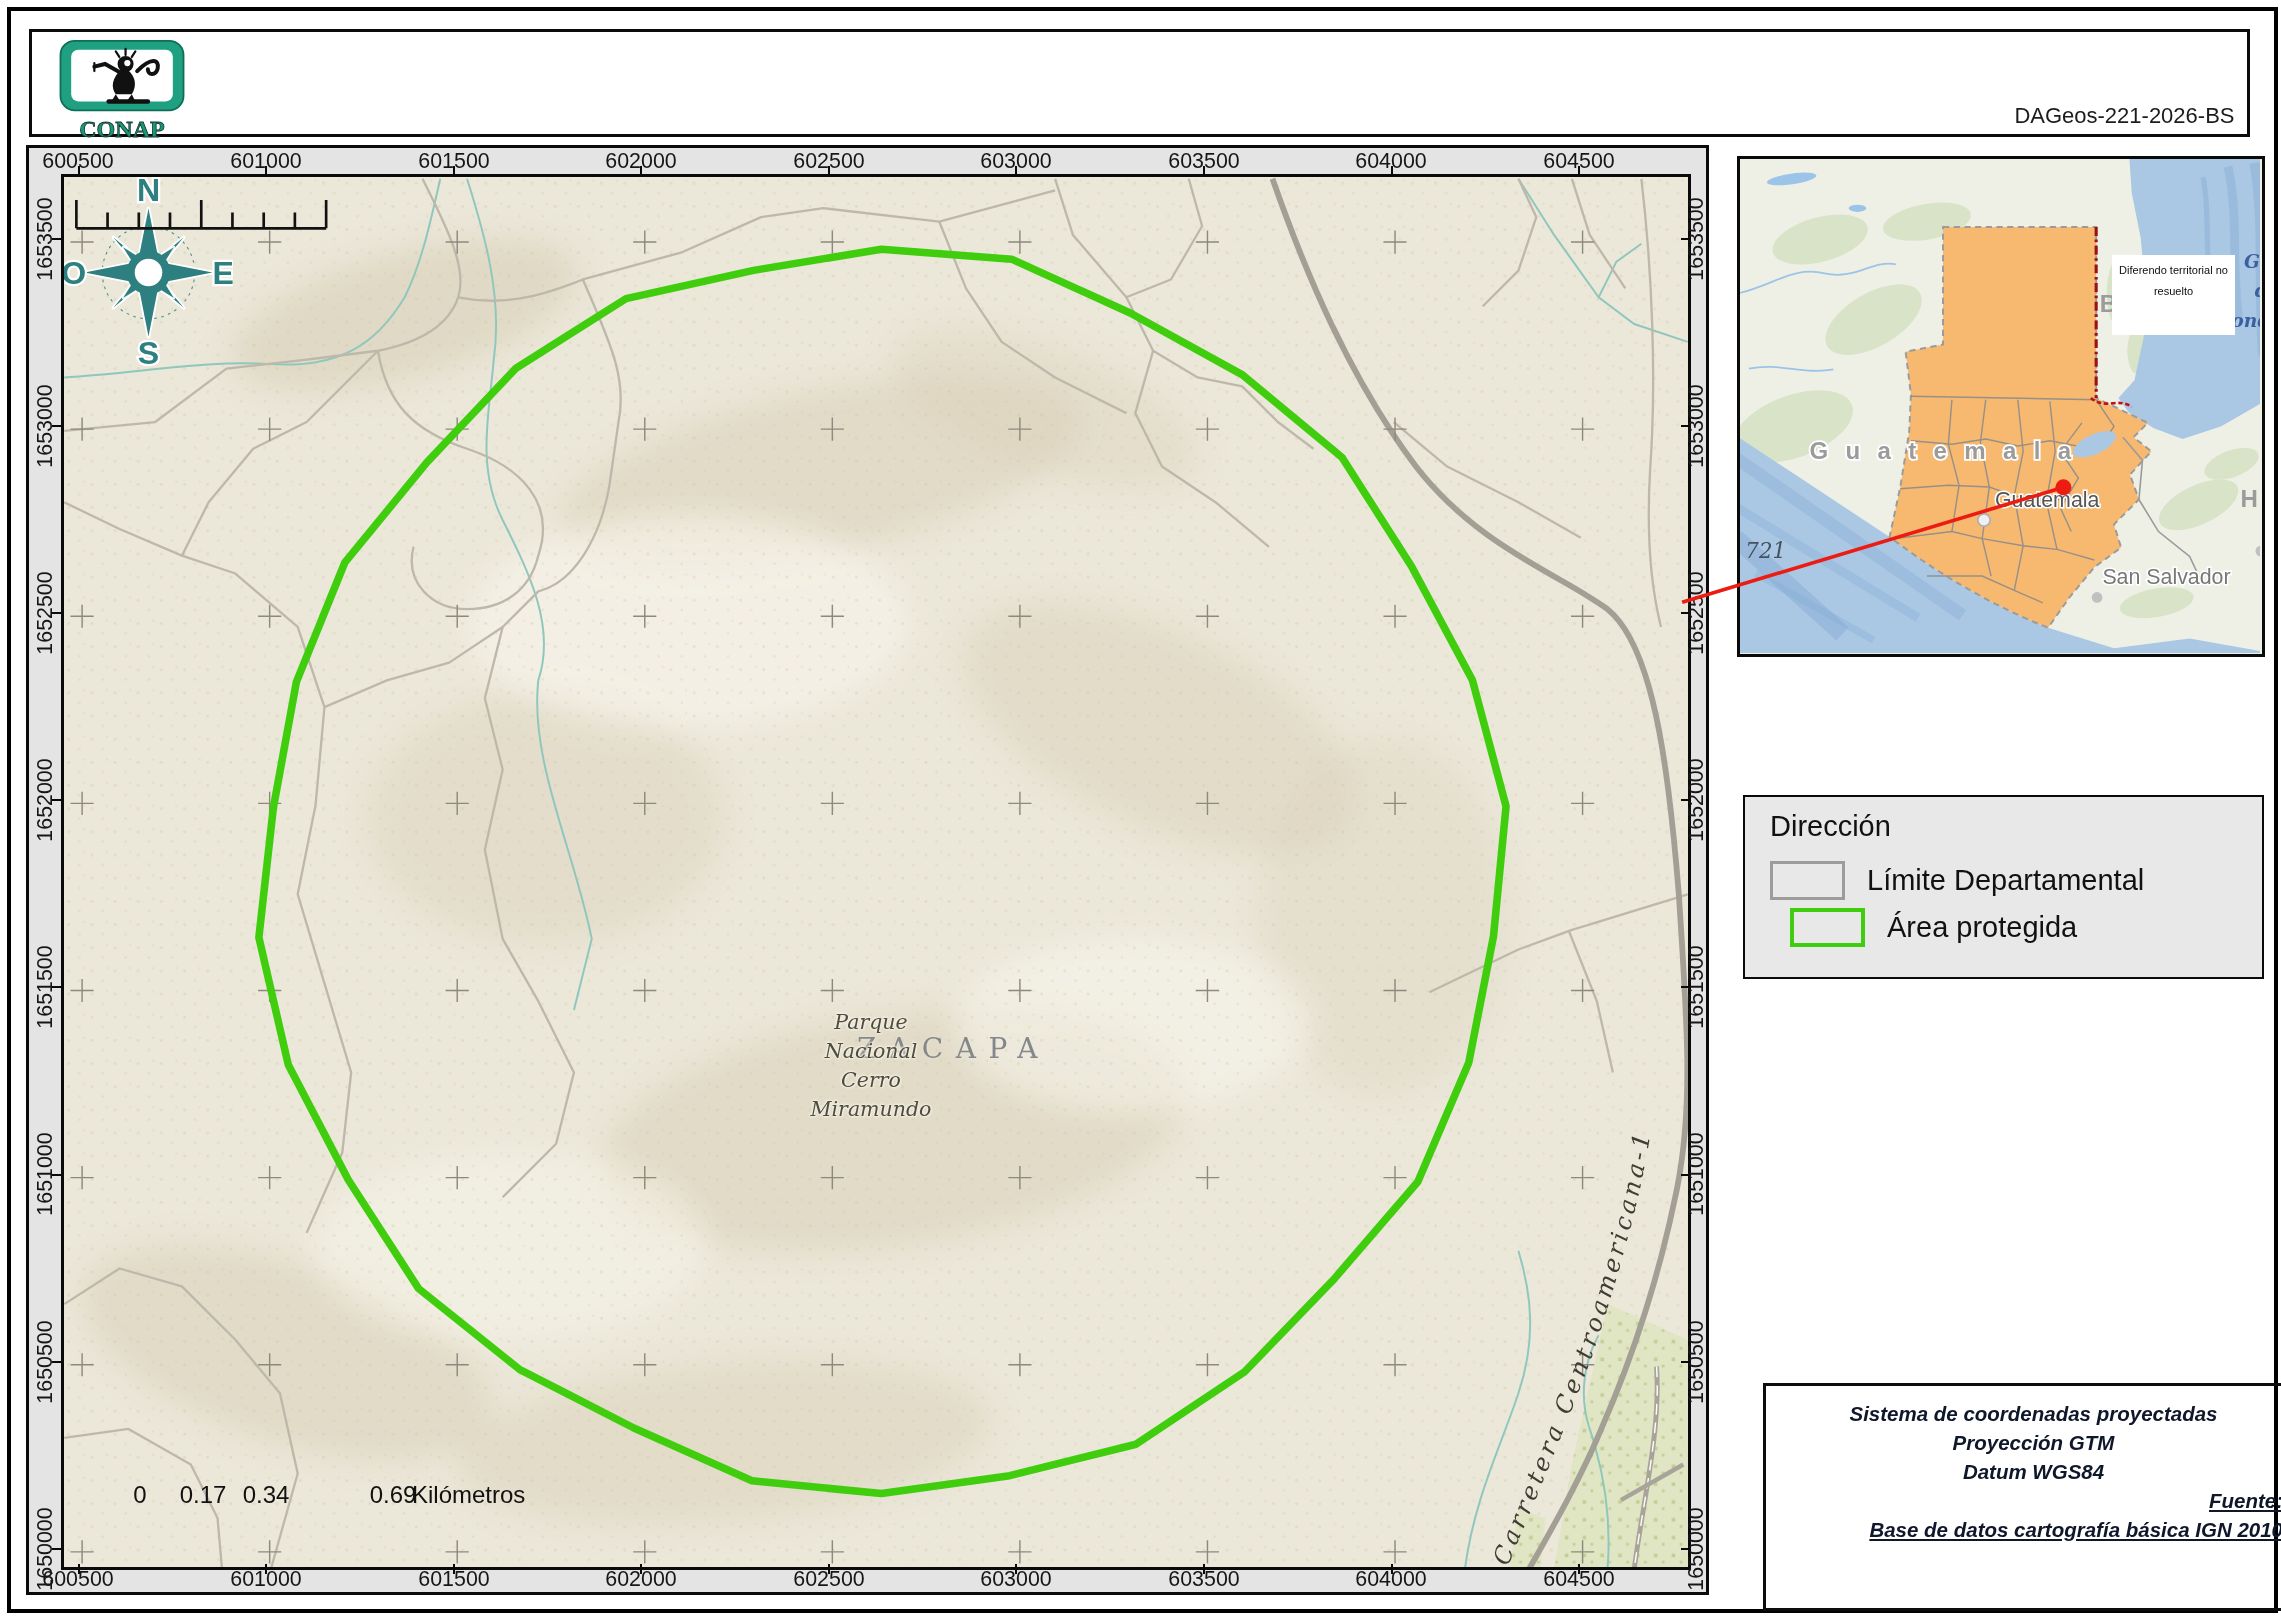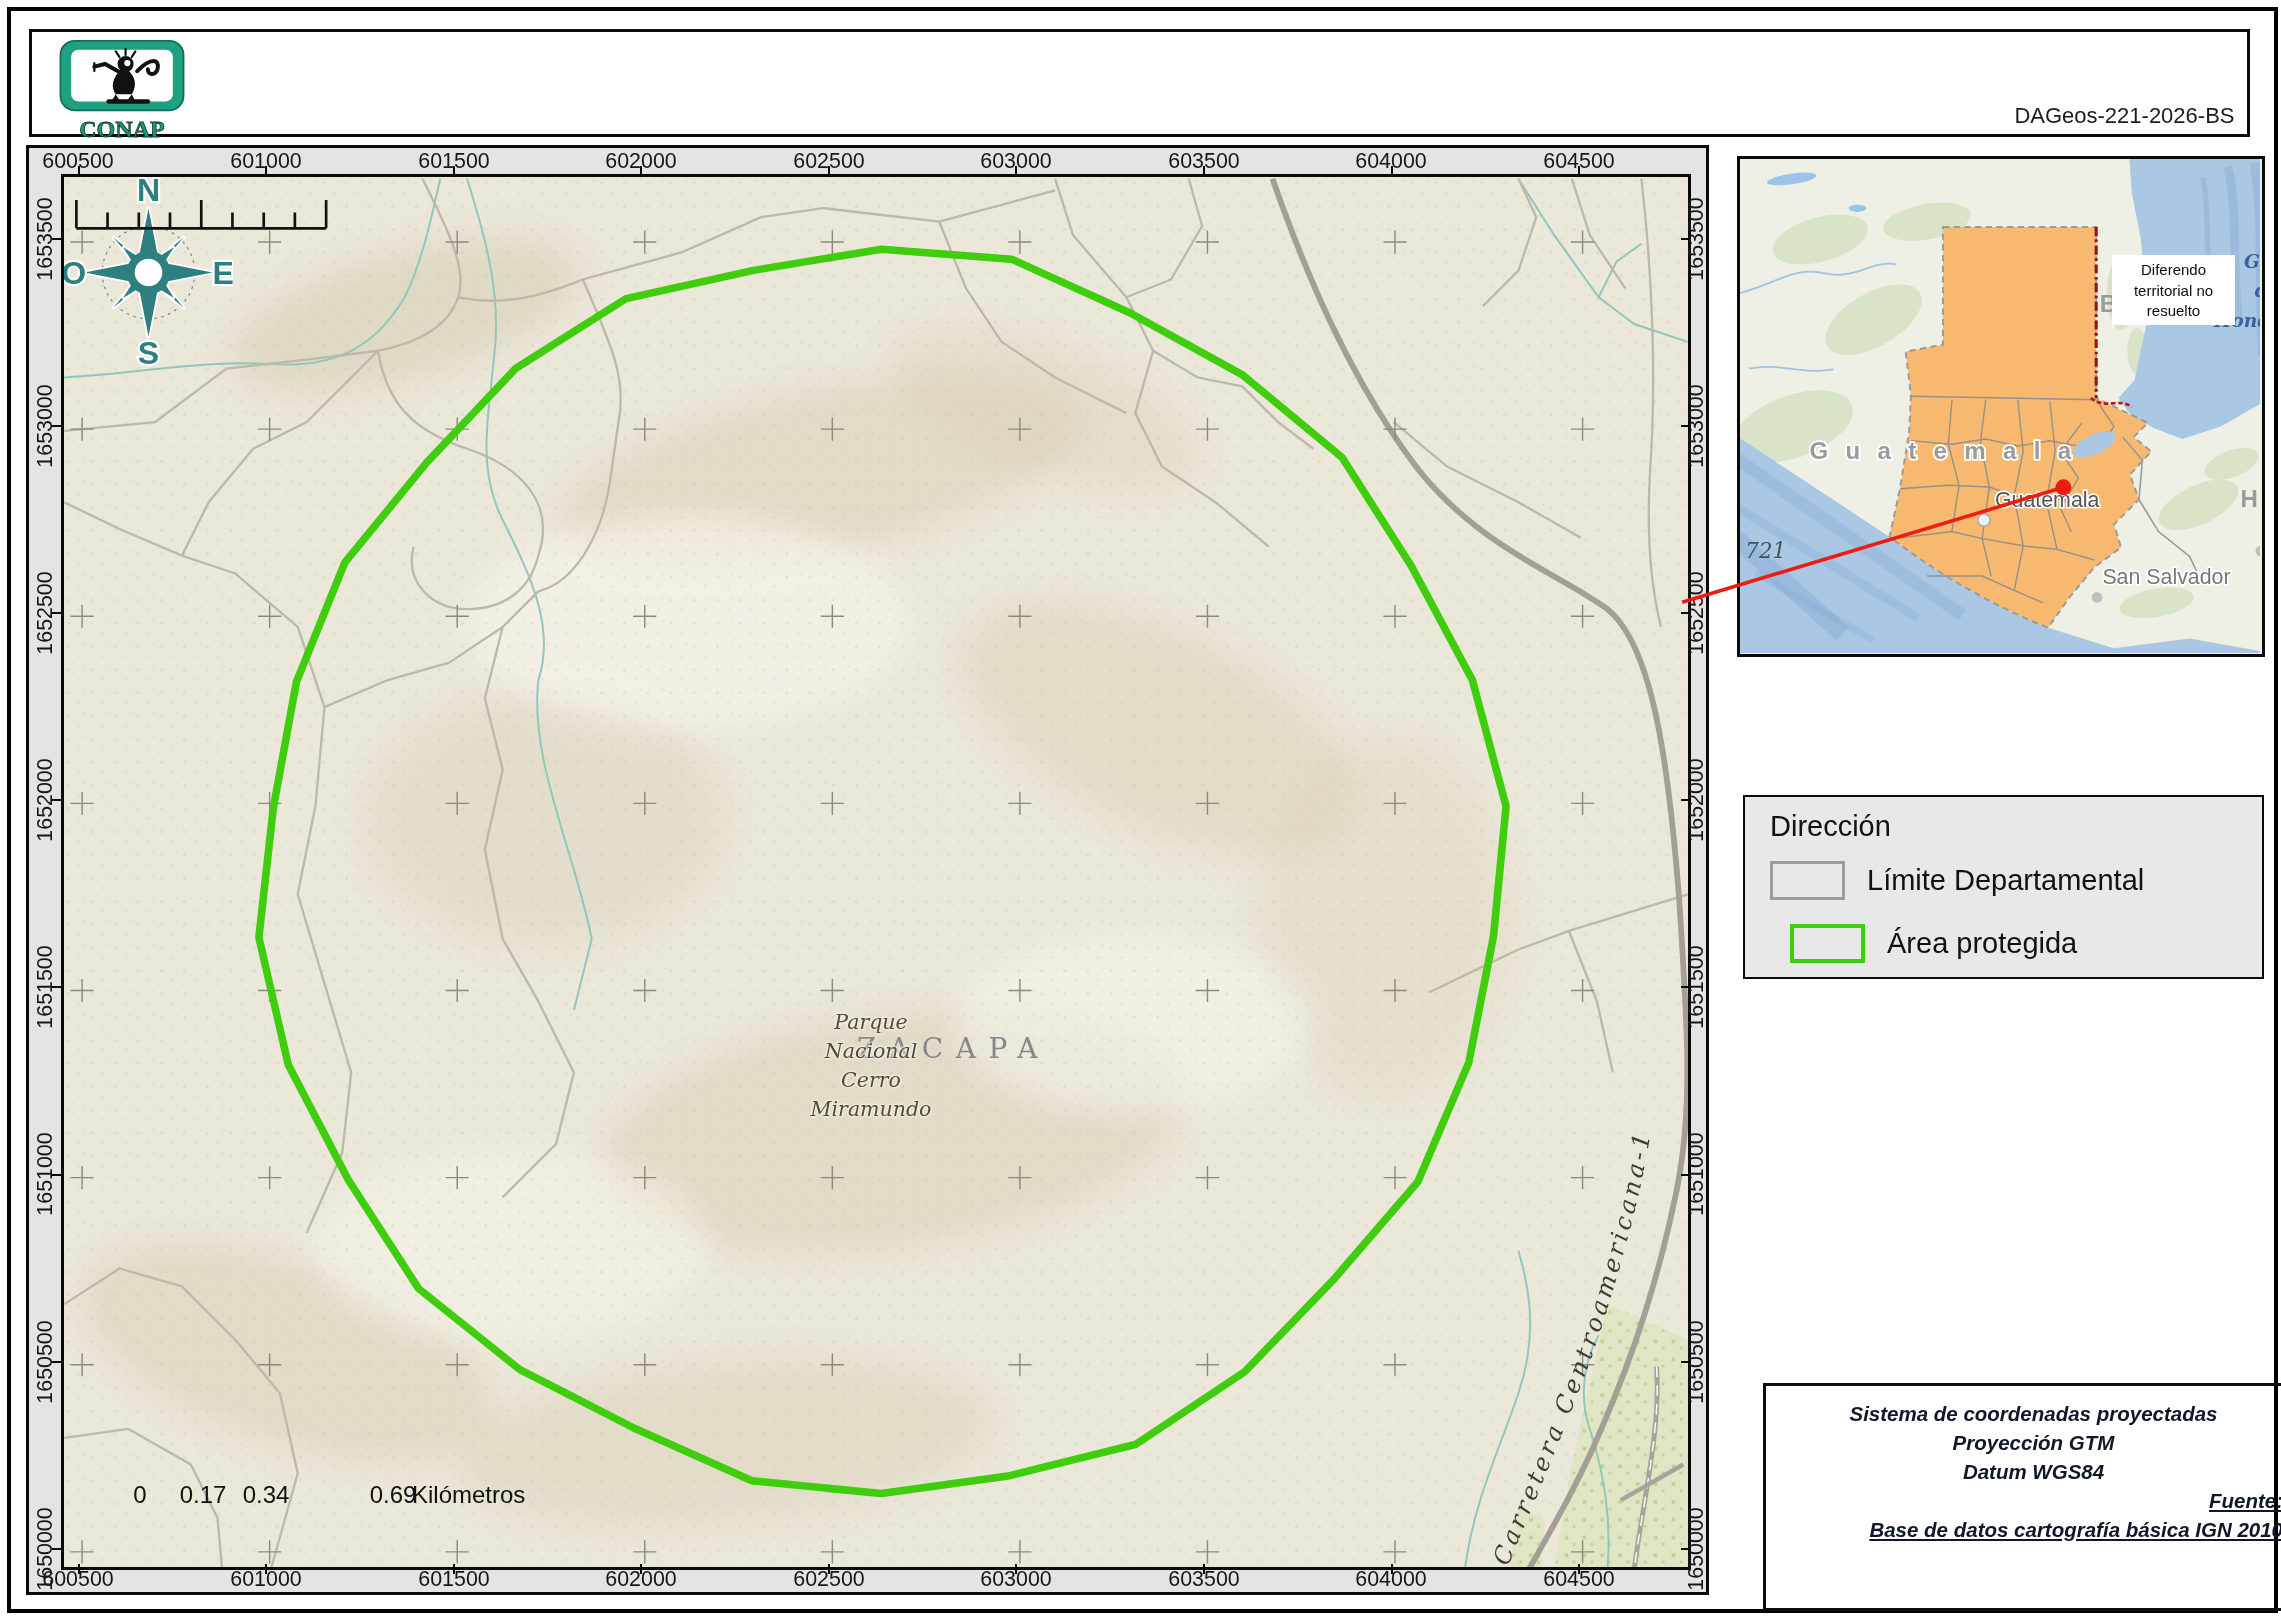--- a/index.html
+++ b/index.html
@@ -24,22 +24,22 @@
       text-shadow:0 0 2.7px #f2eee0,0 0 2.7px #f2eee0,0.9px 0.9px 1.8px #f2eee0,-0.9px -0.9px 1.8px #f2eee0;}
   .dept-label{position:absolute;left:738px;top:855px;width:303px;text-align:center;z-index:3;
       font-family:"DejaVu Serif",serif;font-size:28px;letter-spacing:12.5px;color:#85888a;
       text-shadow:0 0 1.8px #ebe7d9;}
   
   .sb-label{position:absolute;transform:translate(-50%,0);font-size:24px;color:#111;z-index:5;}
   .sb-unit{position:absolute;font-size:24px;color:#111;z-index:5;}
   
   .inset{position:absolute;left:1737px;top:156px;width:528px;height:501px;border:3.6px solid #0a0a0a;
          box-sizing:border-box;background:#eef0e6;overflow:hidden;}
-  .inset-note{position:absolute;left:372px;top:96px;width:123px;height:70px;background:#fff;z-index:6;
-      font-size:15px;line-height:20.5px;text-align:center;color:#0d0d0d;padding-top:5.3px;box-sizing:border-box;}
+  .inset-note{position:absolute;left:372px;top:96px;width:123px;height:80px;background:#fff;z-index:6;
+      font-size:11px;line-height:20.5px;text-align:center;color:#0d0d0d;padding-top:5.3px;box-sizing:border-box;}
   
   .legend{position:absolute;left:1743px;top:795px;width:521px;height:184px;background:#e8e8e8;border:2.7px solid #0a0a0a;box-sizing:border-box;}
   .legend-title{position:absolute;left:25px;top:12.5px;font-size:29px;color:#111;}
   .legend-row{position:absolute;left:25px;display:flex;align-items:center;gap:22px;}
   .sw{width:75px;height:39px;background:#e8e8e8;box-sizing:border-box;}
   .sw.departmental{border:3.6px solid #9c9c9c;}
   .sw.protected{border:4.5px solid #3fcd0e;}
   .legend-row .lab{font-size:29px;color:#111;}
   
   .credits{position:absolute;left:1763px;top:1383px;width:541px;height:228px;border:3.6px solid #0d0d0d;box-sizing:border-box;
@@ -381,21 +381,21 @@
     <div class="inset-note">Diferendo territorial no resuelto</div>
   </div>
 
   <div class="legend">
     <div class="legend-title">Dirección</div>
     <div id="legend-rows">
         <div class="legend-row" style="top: 64px;">
           <div class="sw departmental"></div>
           <div class="lab">Límite Departamental</div>
         </div>
-        <div class="legend-row" style="top: 127px; padding-left: 20px;">
+        <div class="legend-row" style="top: 111px; padding-left: 20px;">
           <div class="sw protected"></div>
           <div class="lab">Área protegida</div>
         </div>
       </div>
   </div>
 
   <div class="credits" id="credits">
       <div class="c-center">Sistema de coordenadas proyectadas</div>
       <div class="c-center">Proyección GTM</div>
       <div class="c-center">Datum WGS84</div>

